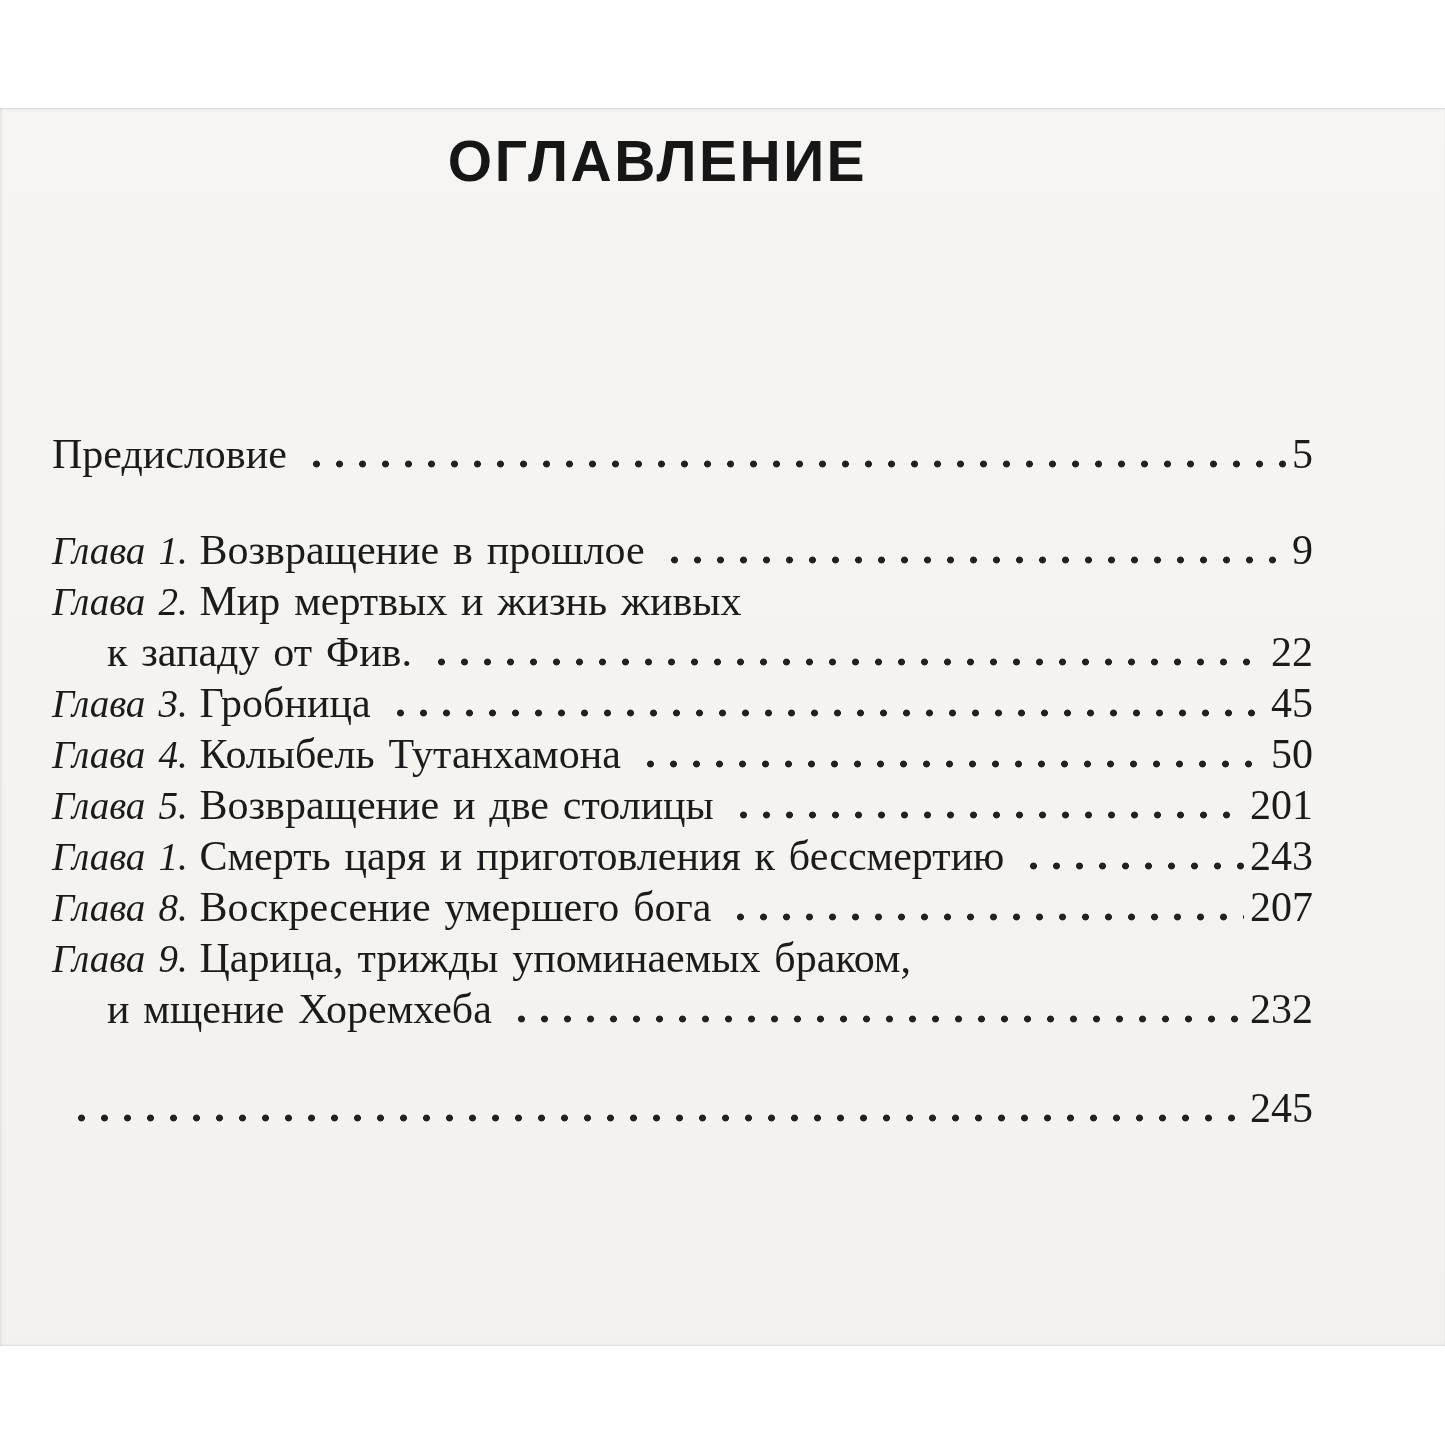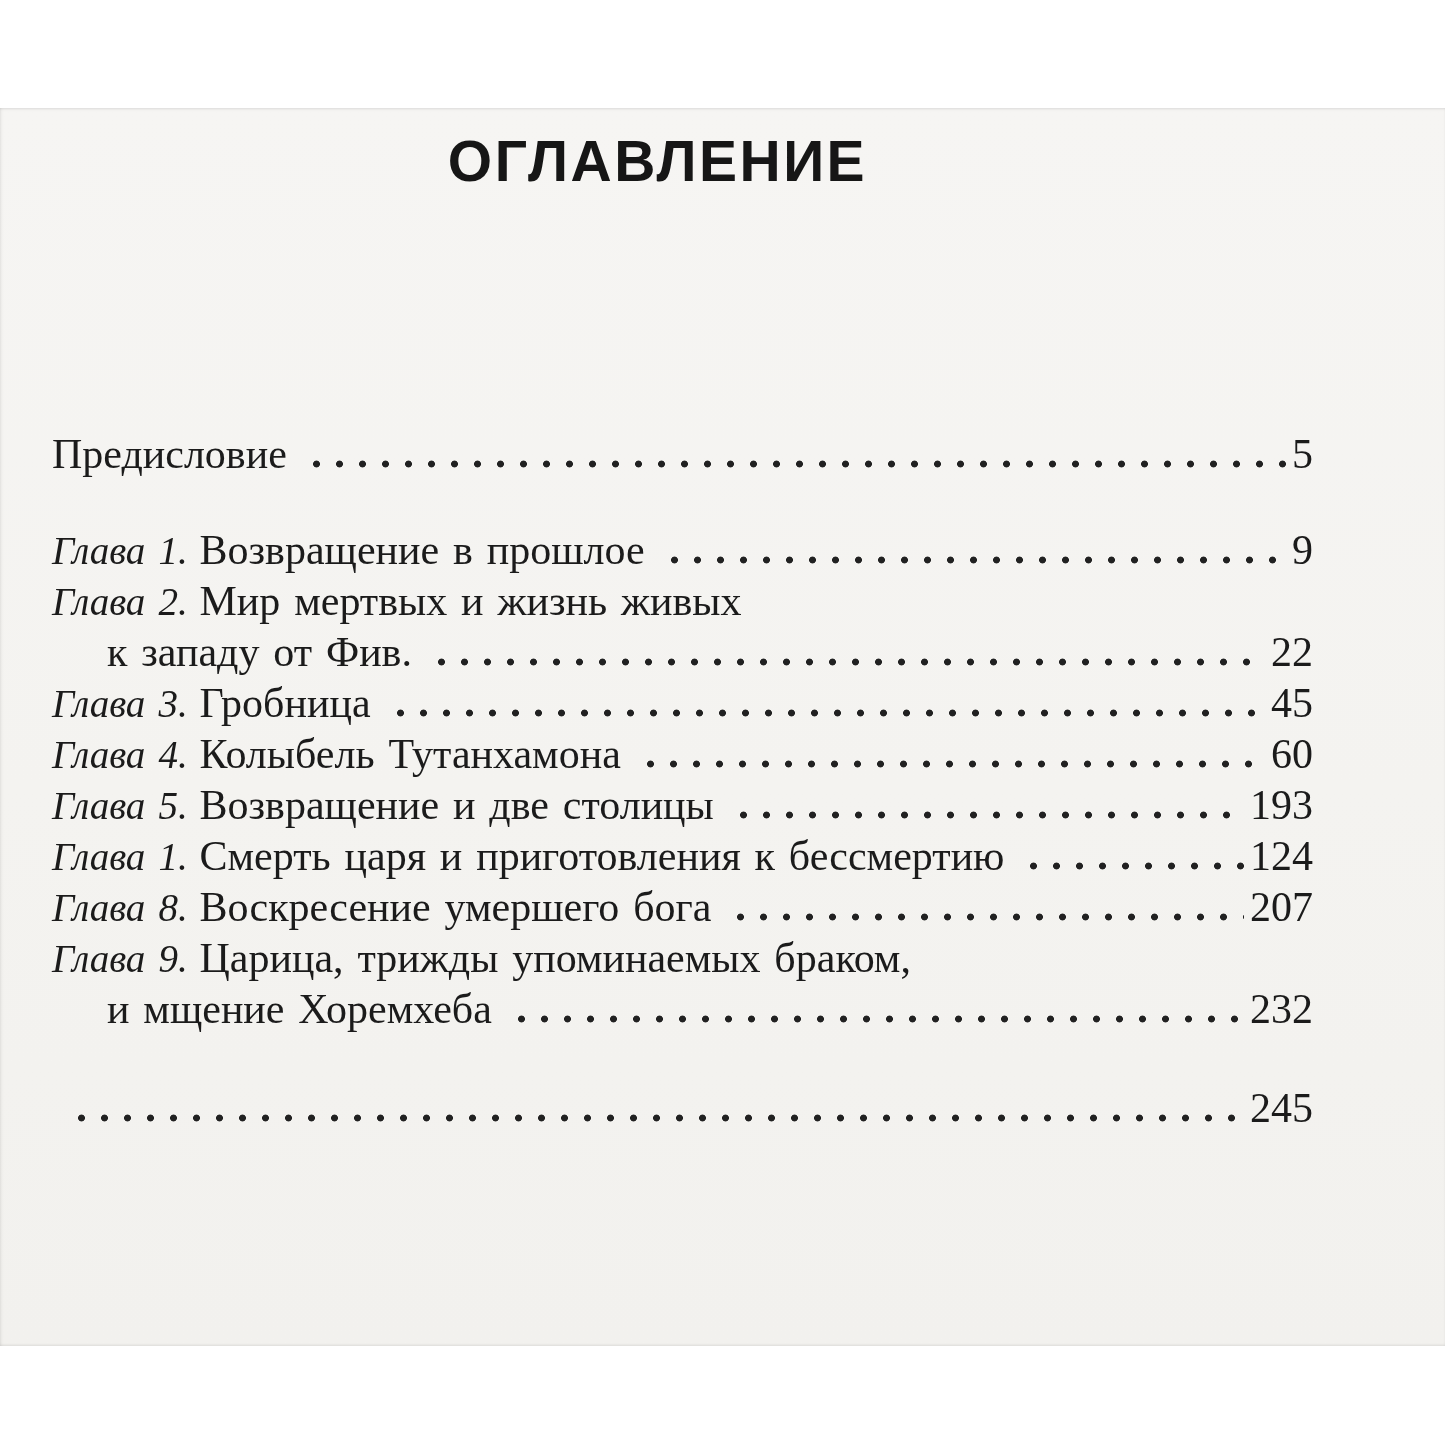--- a/index.html
+++ b/index.html
@@ -116,38 +116,38 @@
             <span><i class="prefix">Глава 3.</i><span>Гробница</span></span>
             <span class="leader"></span>
             <span class="pagenum">45</span>
           </div>
         </div>
 
         <div class="entry">
           <div class="toc-line">
             <span><i class="prefix">Глава 4.</i><span>Колыбель Тутанхамона</span></span>
             <span class="leader"></span>
-            <span class="pagenum">60</span>
+            <span class="pagenum">50</span>
           </div>
         </div>
 
         <div class="entry">
           <div class="toc-line">
             <span><i class="prefix">Глава 5.</i><span>Возвращение и две столицы</span></span>
             <span class="leader"></span>
-            <span class="pagenum">193</span>
+            <span class="pagenum">201</span>
           </div>
         </div>
 
 
         <div class="entry">
           <div class="toc-line">
             <span><i class="prefix">Глава 1.</i><span>Смерть царя и приготовления к бессмертию</span></span>
             <span class="leader"></span>
-            <span class="pagenum">124</span>
+            <span class="pagenum">243</span>
           </div>
         </div>
 
         <div class="entry">
           <div class="toc-line">
             <span><i class="prefix">Глава 8.</i><span>Воскресение умершего бога</span></span>
             <span class="leader"></span>
             <span class="pagenum">207</span>
           </div>
         </div>

